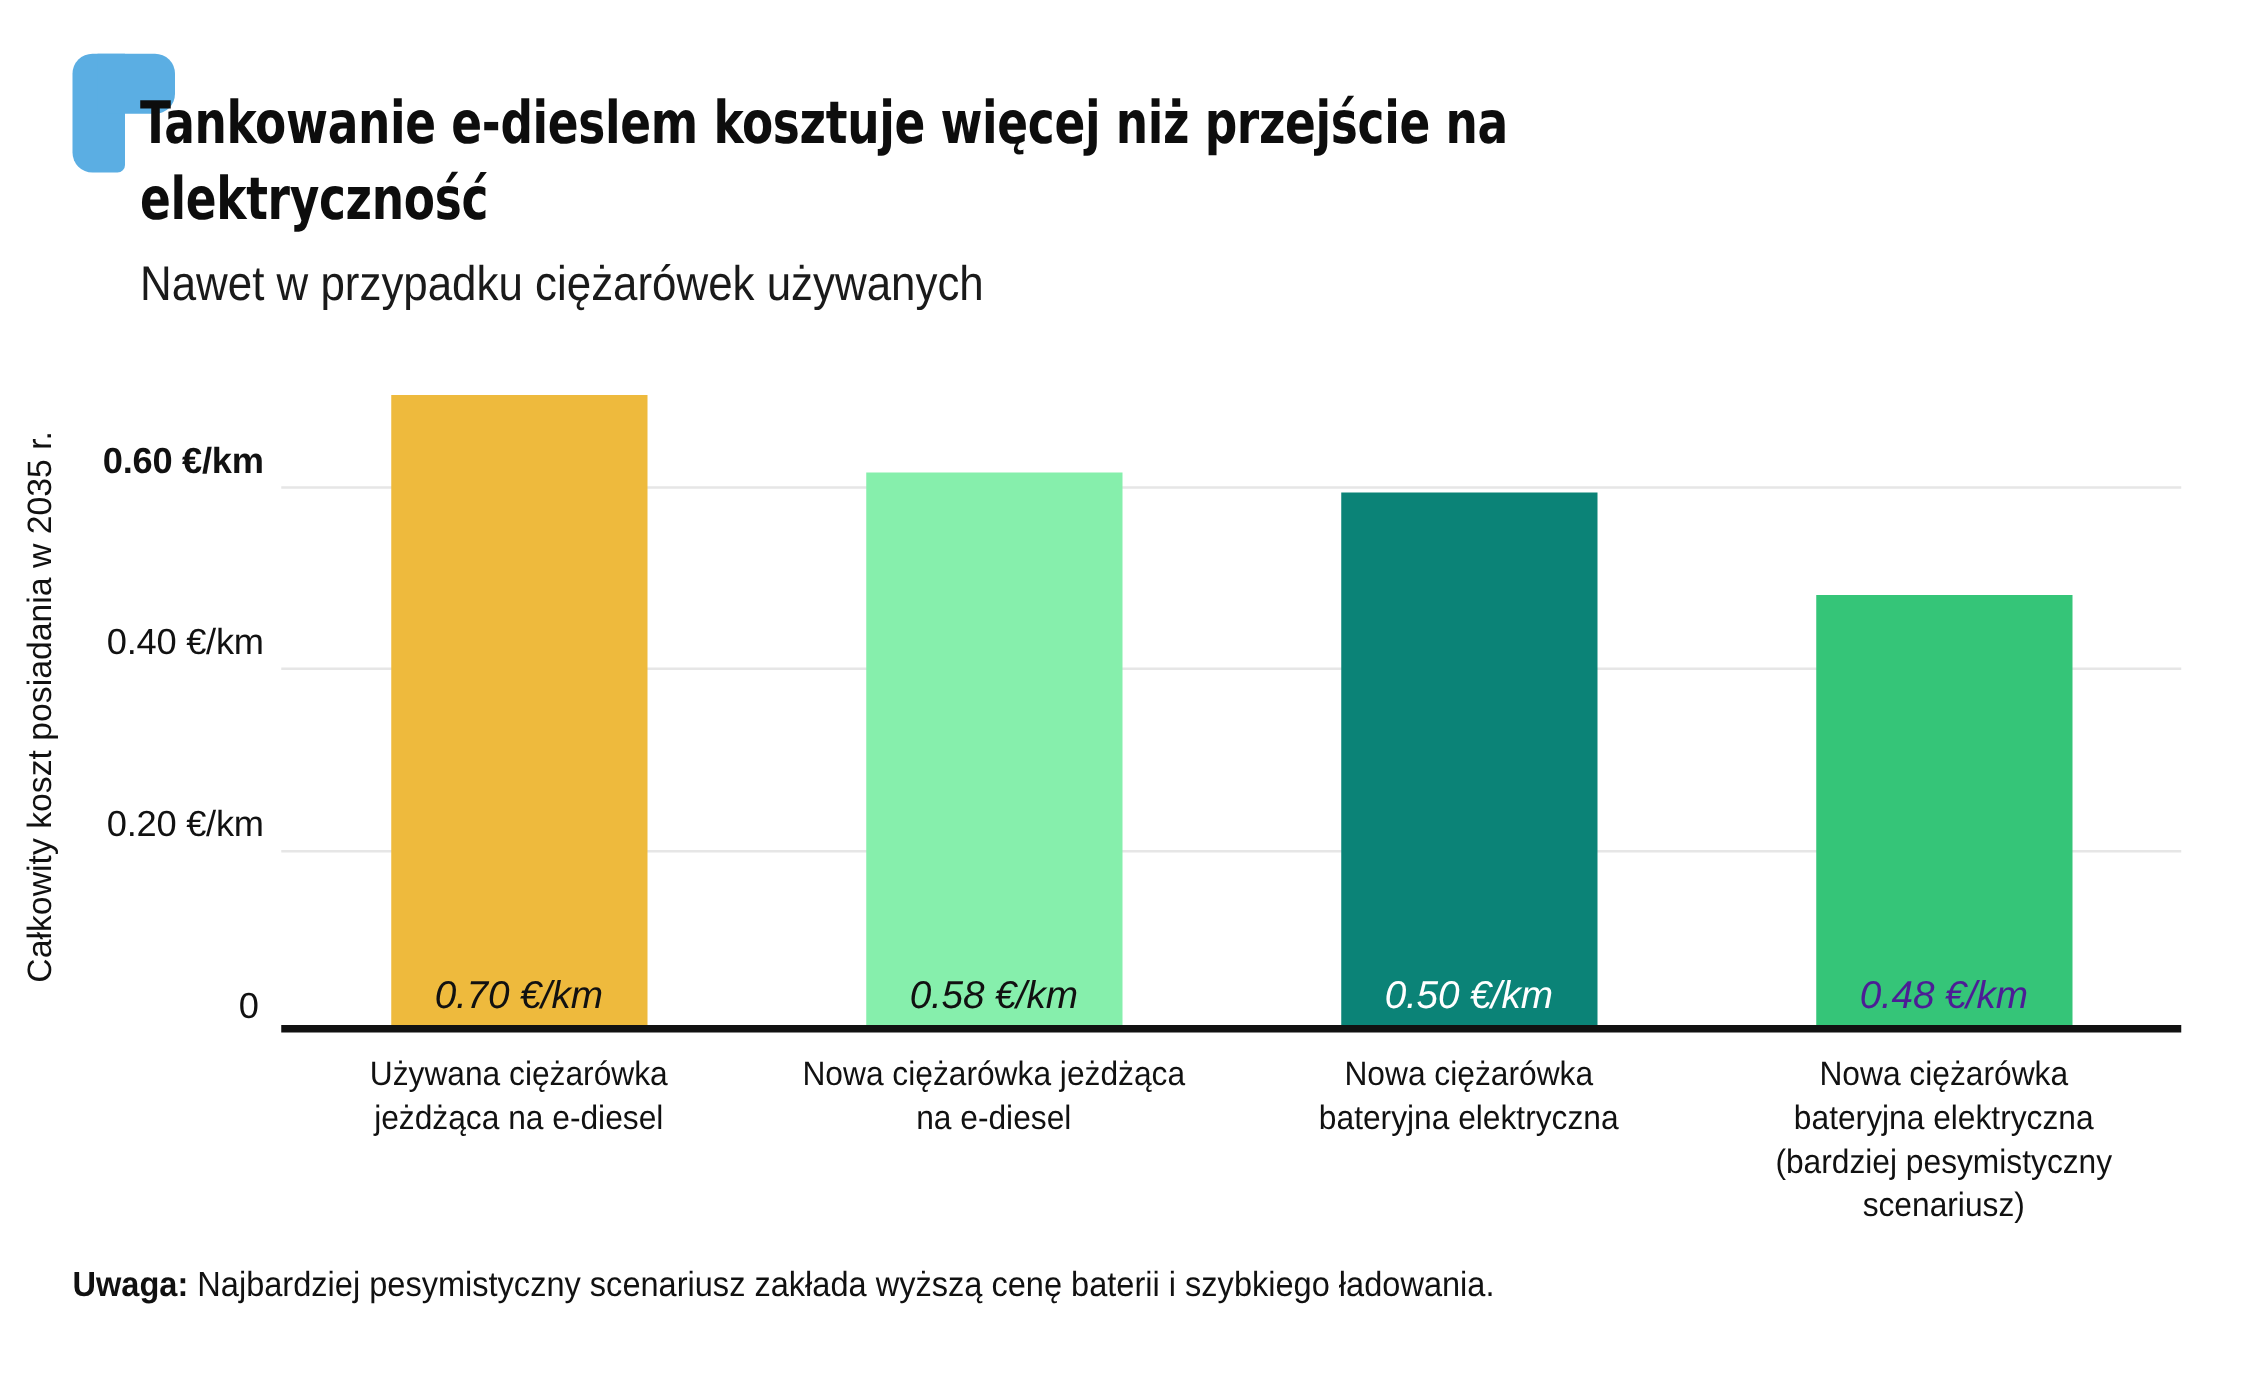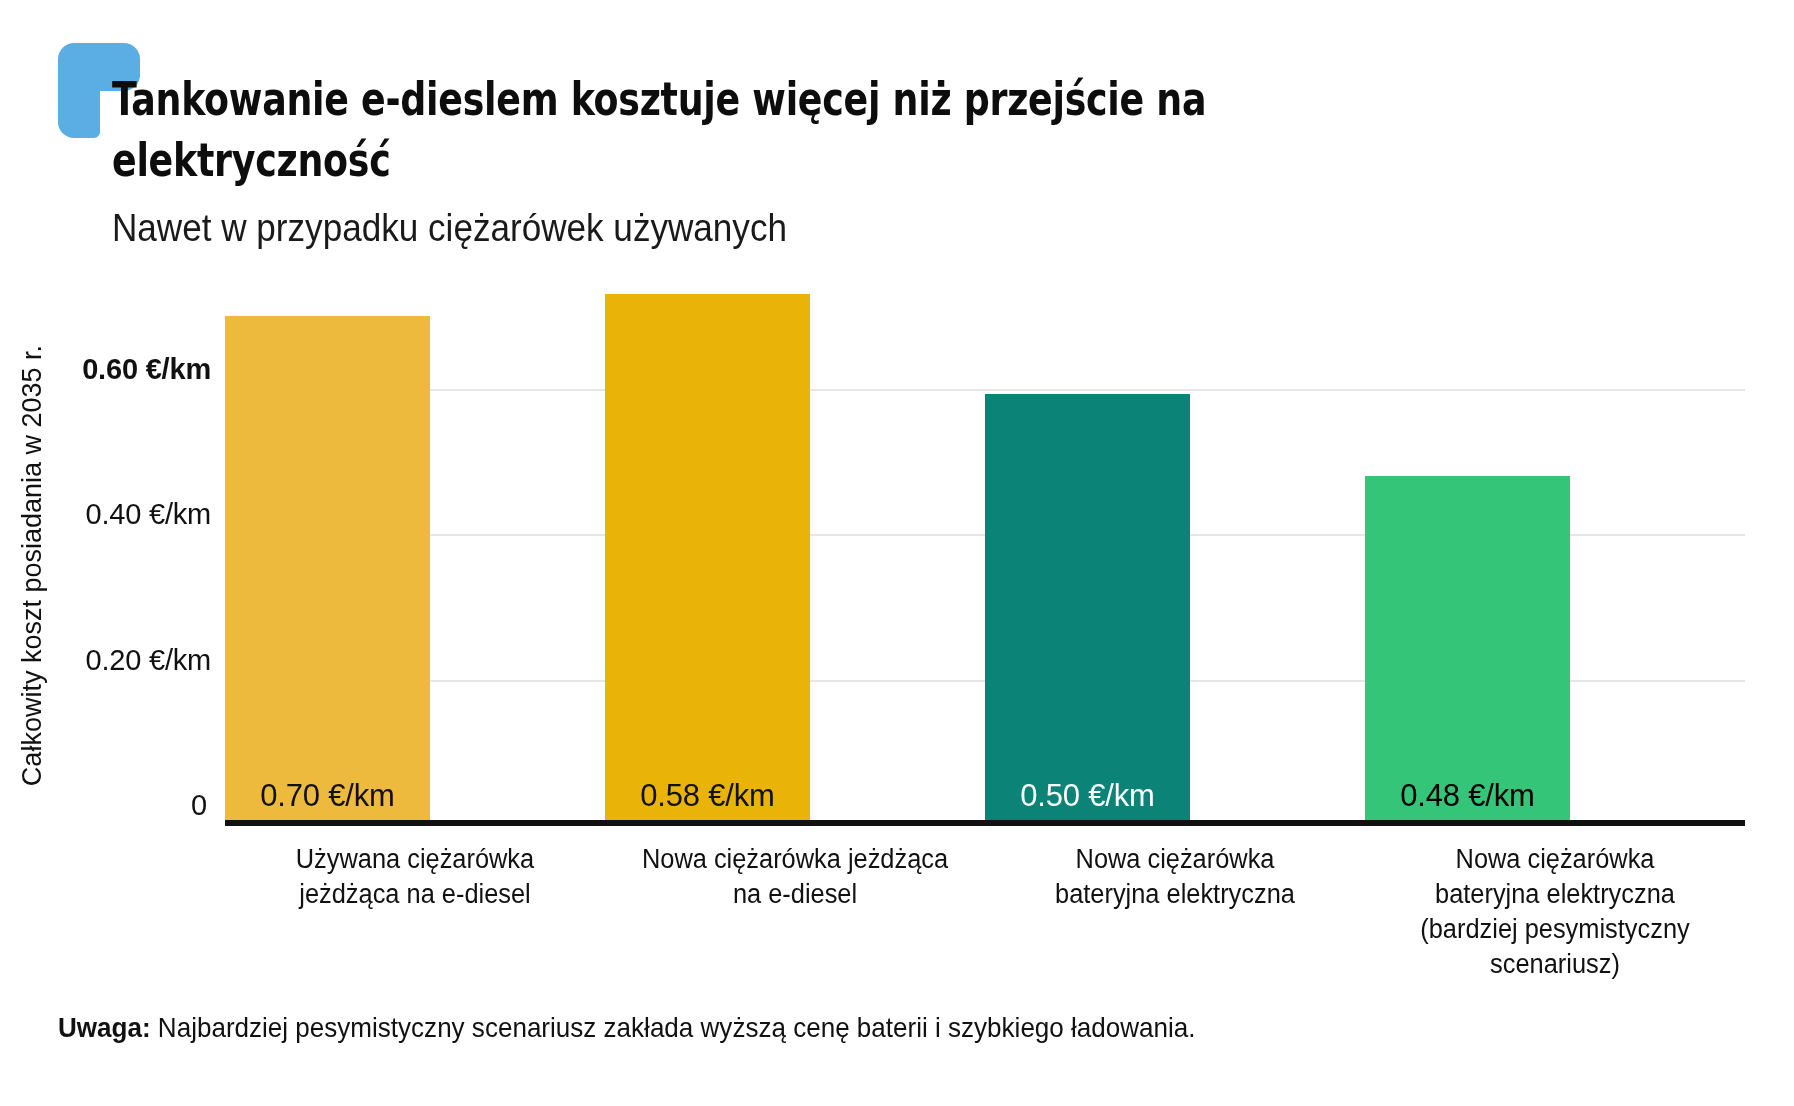--- a/index.html
+++ b/index.html
@@ -143,22 +143,23 @@
     width: 1520px;
     height: 545px;
     display: flex;
     align-items: flex-end;
   }
   .bar-slot {
     flex: 1 1 0;
     height: 100%;
     position: relative;
     display: flex;
-    justify-content: flex-start;
+    justify-content: center;
     align-items: flex-end;
+    font-style: italic;
   }
   .bar {
     width: 205px;
     position: relative;
     display: flex;
     justify-content: center;
     align-items: flex-end;
   }
   .bar-value {
     font-size: 31px;
@@ -230,32 +231,32 @@
         <div class="ytick" style="top: 396.667px;">0.20 €/km</div>
         <div class="ytick zero" style="top: 542px;">0</div>
       </div>
     <div class="bars" id="bars">
         <div class="bar-slot">
           <div class="bar" style="height: 508.667px; background: rgb(238, 186, 61);">
             <div class="bar-value" style="color: rgb(17, 17, 17);">0.70 €/km</div>
           </div>
         </div>
         <div class="bar-slot">
-          <div class="bar" style="height: 531px; background: #eab308;">
+          <div class="bar" style="height: 447px; background: #86efac;">
             <div class="bar-value" style="color: rgb(17, 17, 17);">0.58 €/km</div>
           </div>
         </div>
         <div class="bar-slot">
           <div class="bar" style="height: 431px; background: rgb(11, 131, 119);">
             <div class="bar-value" style="color: rgb(255, 255, 255);">0.50 €/km</div>
           </div>
         </div>
         <div class="bar-slot">
           <div class="bar" style="height: 348.8px; background: rgb(53, 197, 120);">
-            <div class="bar-value" style="color: #000000;">0.48 €/km</div>
+            <div class="bar-value" style="color: #4c1d95;">0.48 €/km</div>
           </div>
         </div>
       </div>
     <div class="axis-baseline"></div>
   </div>
   <div class="xlabels" id="xlabels">
       <div class="xlabel-slot"><span>Używana ciężarówka jeżdżąca na e-diesel</span></div>
       <div class="xlabel-slot"><span>Nowa ciężarówka jeżdżąca na e-diesel</span></div>
       <div class="xlabel-slot"><span>Nowa ciężarówka bateryjna elektryczna</span></div>
       <div class="xlabel-slot"><span>Nowa ciężarówka bateryjna elektryczna (bardziej pesymistyczny scenariusz)</span></div>

